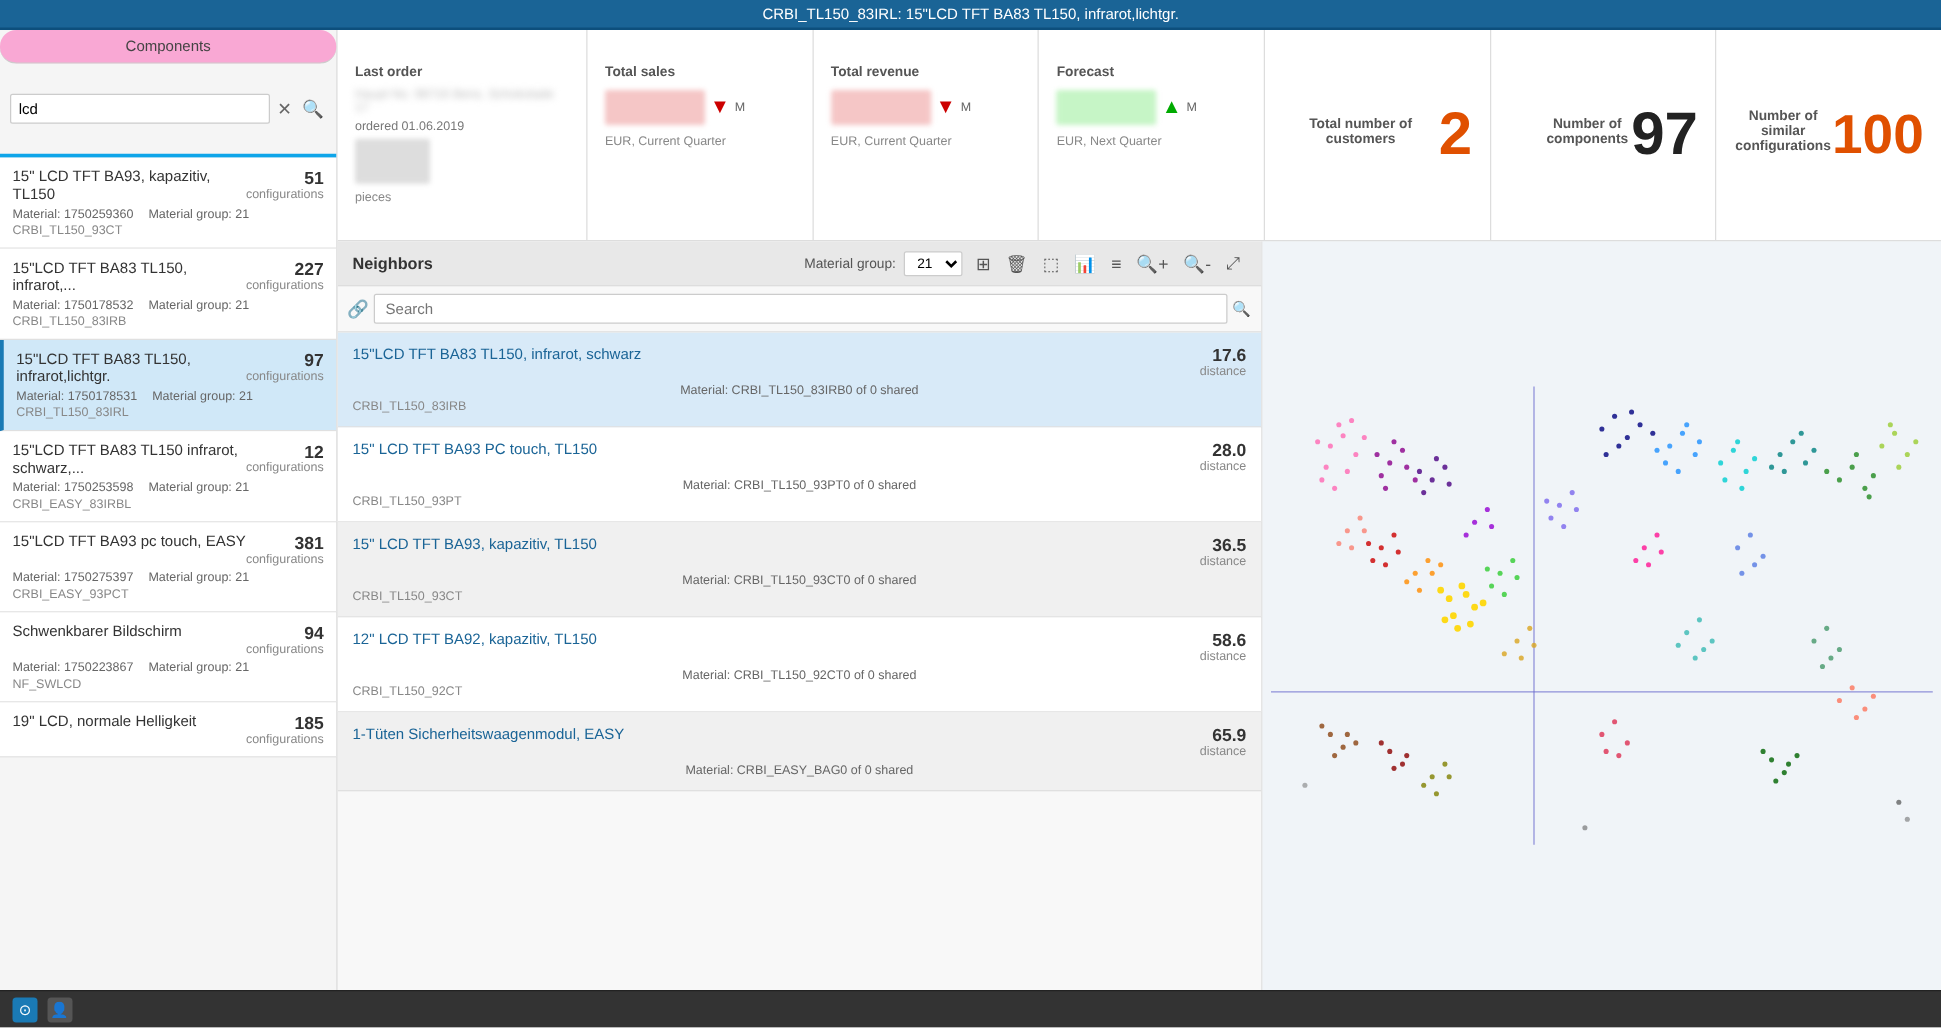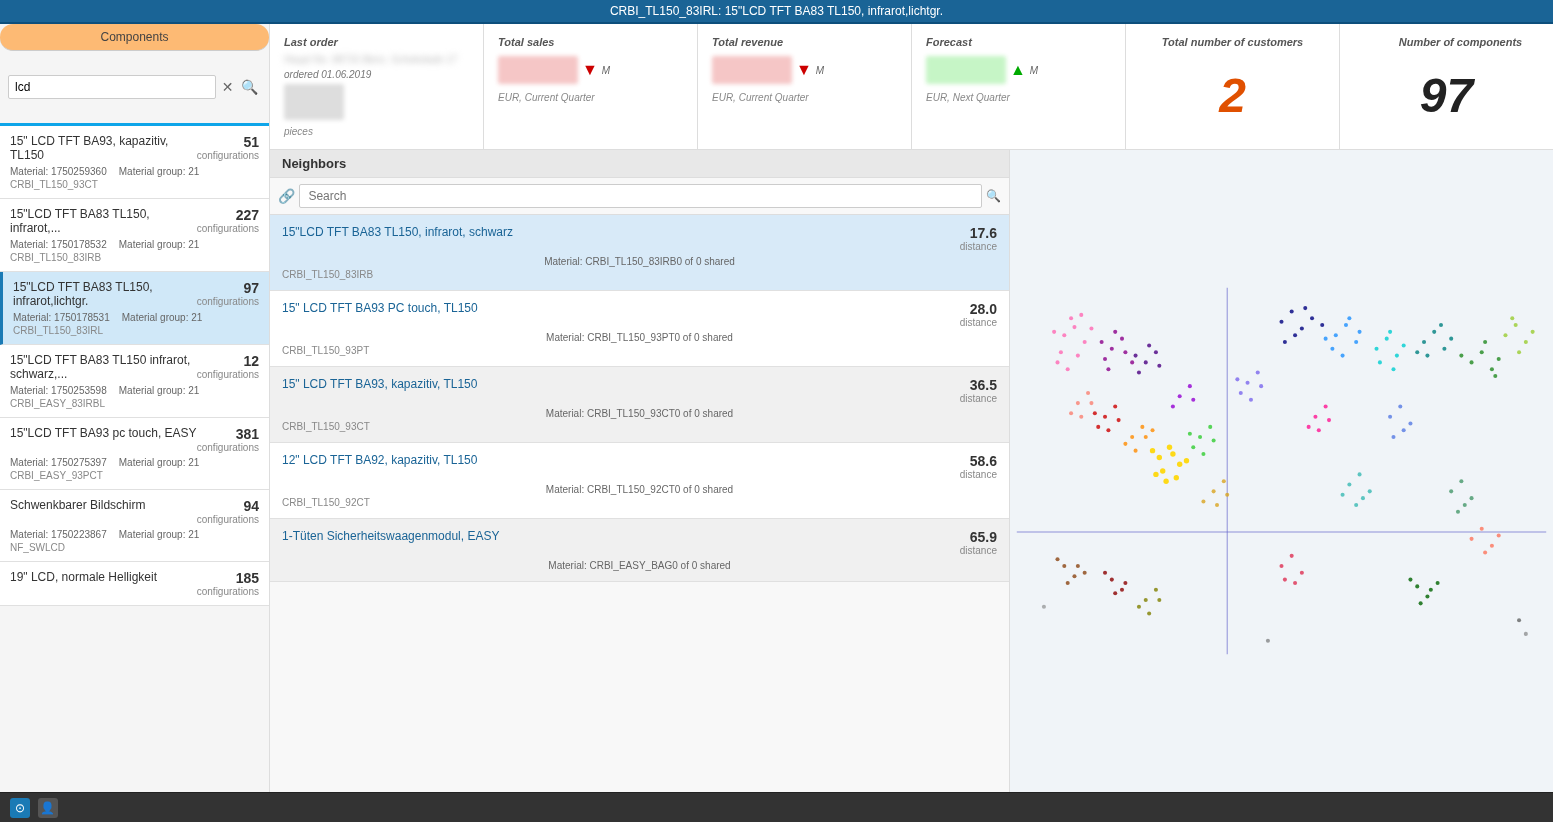--- a/index.html
+++ b/index.html
@@ -8,47 +8,47 @@
     .app-container { display: flex; flex-direction: column; height: 822px; width: 1553px; }
 
     
     .top-bar { background: #1a6496; color: white; padding: 4px 12px; font-size: 12px; text-align: center; border-bottom: 2px solid #0d4f7c; }
 
     
     .main-layout { display: flex; flex: 1; overflow: hidden; }
 
     
     .sidebar { width: 270px; background: #f5f5f5; border-right: 1px solid #ddd; display: flex; flex-direction: column; }
-    .sidebar-header { background: #fdba74; padding: 6px 10px; text-align: center; font-size: 12px; color: #444; border-bottom: 1px solid #ccc; border-radius: 13px; }
+    .sidebar-header { background: #f9a8d4; padding: 6px 10px; text-align: center; font-size: 12px; color: #444; border-bottom: 1px solid #ccc; border-radius: 13px; }
     .search-bar { padding: 24px 8px; border-bottom: 3px solid #0ea5e9; display: flex; align-items: center; gap: 4px; }
     .search-bar input { flex: 1; border: 1px solid #ccc; padding: 4px 6px; font-size: 12px; border-radius: 2px; }
     .search-bar .icon-btn { background: none; border: none; cursor: pointer; color: #666; font-size: 14px; padding: 2px; }
     .sidebar-list { flex: 1; overflow-y: auto; }
     .sidebar-item { padding: 8px 10px; border-bottom: 1px solid #e0e0e0; cursor: pointer; background: white; }
     .sidebar-item.selected { background: #d0e8f8; border-left: 3px solid #1a7ab5; }
     .sidebar-item-header { display: flex; justify-content: space-between; align-items: flex-start; }
     .item-name { font-size: 12px; color: #333; font-weight: 500; flex: 1; }
     .item-count { text-align: right; }
     .item-count-num { font-size: 14px; font-weight: bold; color: #333; }
     .item-count-label { font-size: 10px; color: #888; display: block; }
     .item-meta { font-size: 10px; color: #666; margin-top: 4px; display: flex; gap: 12px; }
     .item-code { font-size: 10px; color: #888; margin-top: 2px; }
 
     
     .content-area { flex: 1; display: flex; flex-direction: column; overflow: hidden; }
 
     
     .stats-row { display: flex; border-bottom: 1px solid #ddd; background: white; }
-    .stat-card { flex: 1; padding: 12px 14px; border-right: 1px solid #ddd; min-height: 100px; font-style: italic; }
+    .stat-card { flex: 1; padding: 28px 14px; border-right: 1px solid #ddd; min-height: 100px; }
     .stat-card:last-child { border-right: none; }
     .stat-title { font-size: 11px; color: #555; font-weight: 600; margin-bottom: 6px; }
     .stat-big-num { font-size: 48px; font-weight: bold; color: #e05000; line-height: 1; text-align: center; margin: auto; }
     .stat-big-num.black { color: #222; }
     .stat-big-num.red { color: #e05000; }
-    .stat-card.centered { display: flex; flex-direction: column; justify-content: center; align-items: center; }
+    .stat-card.centered { display: flex; flex-direction: row; justify-content: center; align-items: center; }
 
     
     .neighbors-section { flex: 1; display: flex; overflow: hidden; }
     .neighbors-panel { width: 740px; border-right: 1px solid #ddd; display: flex; flex-direction: column; background: #f8f8f8; }
     .neighbors-header { background: #e8e8e8; padding: 6px 12px; display: flex; align-items: center; justify-content: space-between; border-bottom: 1px solid #ddd; }
     .neighbors-title { font-size: 13px; font-weight: 600; color: #333; }
     .neighbors-controls { display: flex; align-items: center; gap: 6px; }
     .material-group-label { font-size: 11px; color: #555; }
     .material-group-select { border: 1px solid #ccc; padding: 2px 6px; font-size: 11px; border-radius: 2px; background: white; }
     .icon-toolbar { display: flex; gap: 2px; }
@@ -249,27 +249,47 @@
         <div class="stat-card centered" style="min-width:150px;">
           <div class="stat-title" style="text-align:center;">Total number of customers</div>
           <div class="stat-big-num red">2</div>
         </div>
 
         <div class="stat-card centered" style="min-width:140px;">
           <div class="stat-title" style="text-align:center;margin-left:28px;">Number of components</div>
           <div class="stat-big-num black">97</div>
         </div>
 
+        <div class="stat-card centered" style="min-width:150px;">
+          <div class="stat-title" style="text-align:center;">Number of similar configurations</div>
+          <div class="stat-big-num red" style="font-size:44px;">100</div>
+        </div>
       </div>
 
       <div class="neighbors-section">
 
         <div class="neighbors-panel">
           <div class="neighbors-header">
             <div class="neighbors-title">Neighbors</div>
+            <div class="neighbors-controls">
+              <span class="material-group-label">Material group:</span>
+              <select class="material-group-select">
+                <option>21</option>
+              </select>
+              <div class="icon-toolbar">
+                <button class="toolbar-btn">⊞</button>
+                <button class="toolbar-btn">🗑</button>
+                <button class="toolbar-btn">⬚</button>
+                <button class="toolbar-btn">📊</button>
+                <button class="toolbar-btn">≡</button>
+                <button class="toolbar-btn">🔍+</button>
+                <button class="toolbar-btn">🔍-</button>
+                <button class="toolbar-btn">⤢</button>
+              </div>
+            </div>
           </div>
           <div class="search-row">
             <span class="link-icon">🔗</span>
             <input type="text" placeholder="Search" style="">
             <span class="search-icon">🔍</span>
           </div>
           <div class="neighbor-list">
 
             <div class="neighbor-item" style="background:#d8eaf8;">
               <div class="neighbor-item-header">

